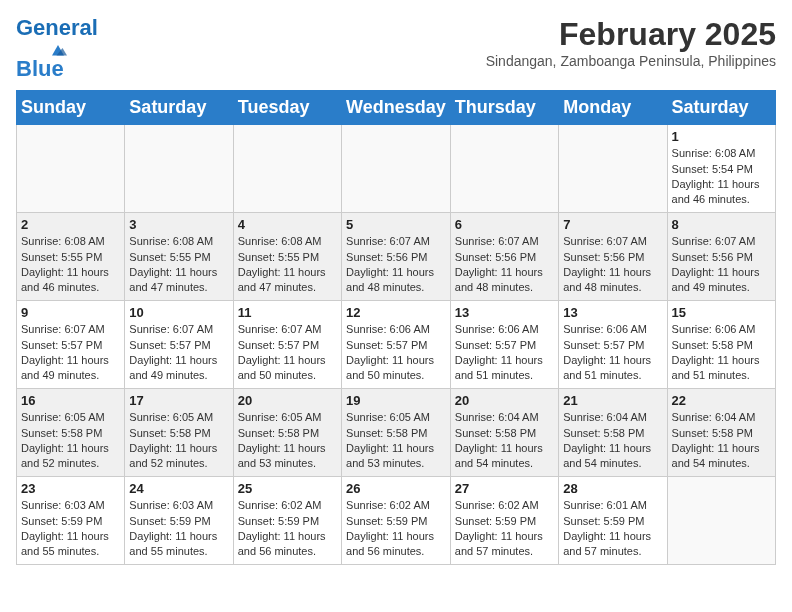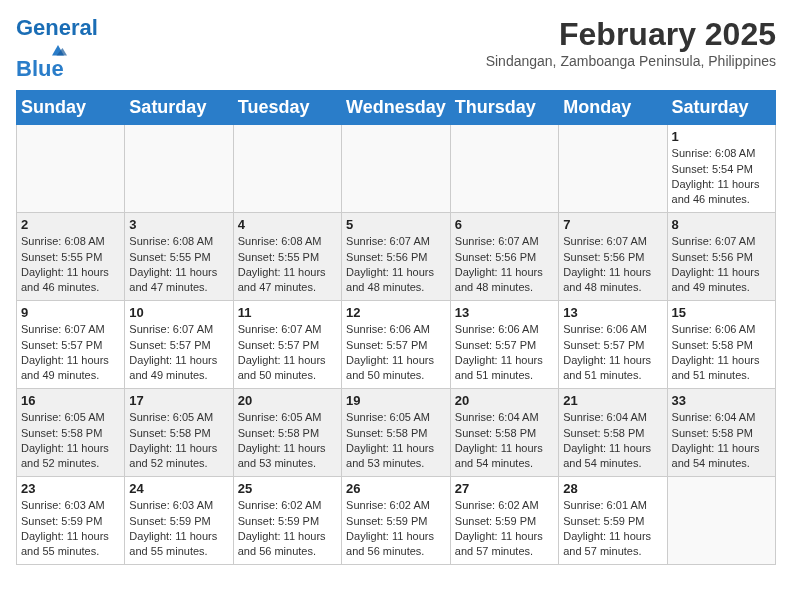--- a/index.html
+++ b/index.html
@@ -284,21 +284,21 @@
 and 54 minutes.</div>
         </td>
         <td>
           <span class="day-num">21</span>
           <div class="cell-content" style="white-space: pre-line;">Sunrise: 6:04 AM
 Sunset: 5:58 PM
 Daylight: 11 hours
 and 54 minutes.</div>
         </td>
         <td>
-          <span class="day-num">33</span>
+          <span class="day-num">22</span>
           <div class="cell-content" style="white-space: pre-line;">Sunrise: 6:04 AM
 Sunset: 5:58 PM
 Daylight: 11 hours
 and 54 minutes.</div>
         </td>
       </tr>
       <tr>
         <td>
           <span class="day-num">23</span>
           <div class="cell-content" style="white-space: pre-line;">Sunrise: 6:03 AM

